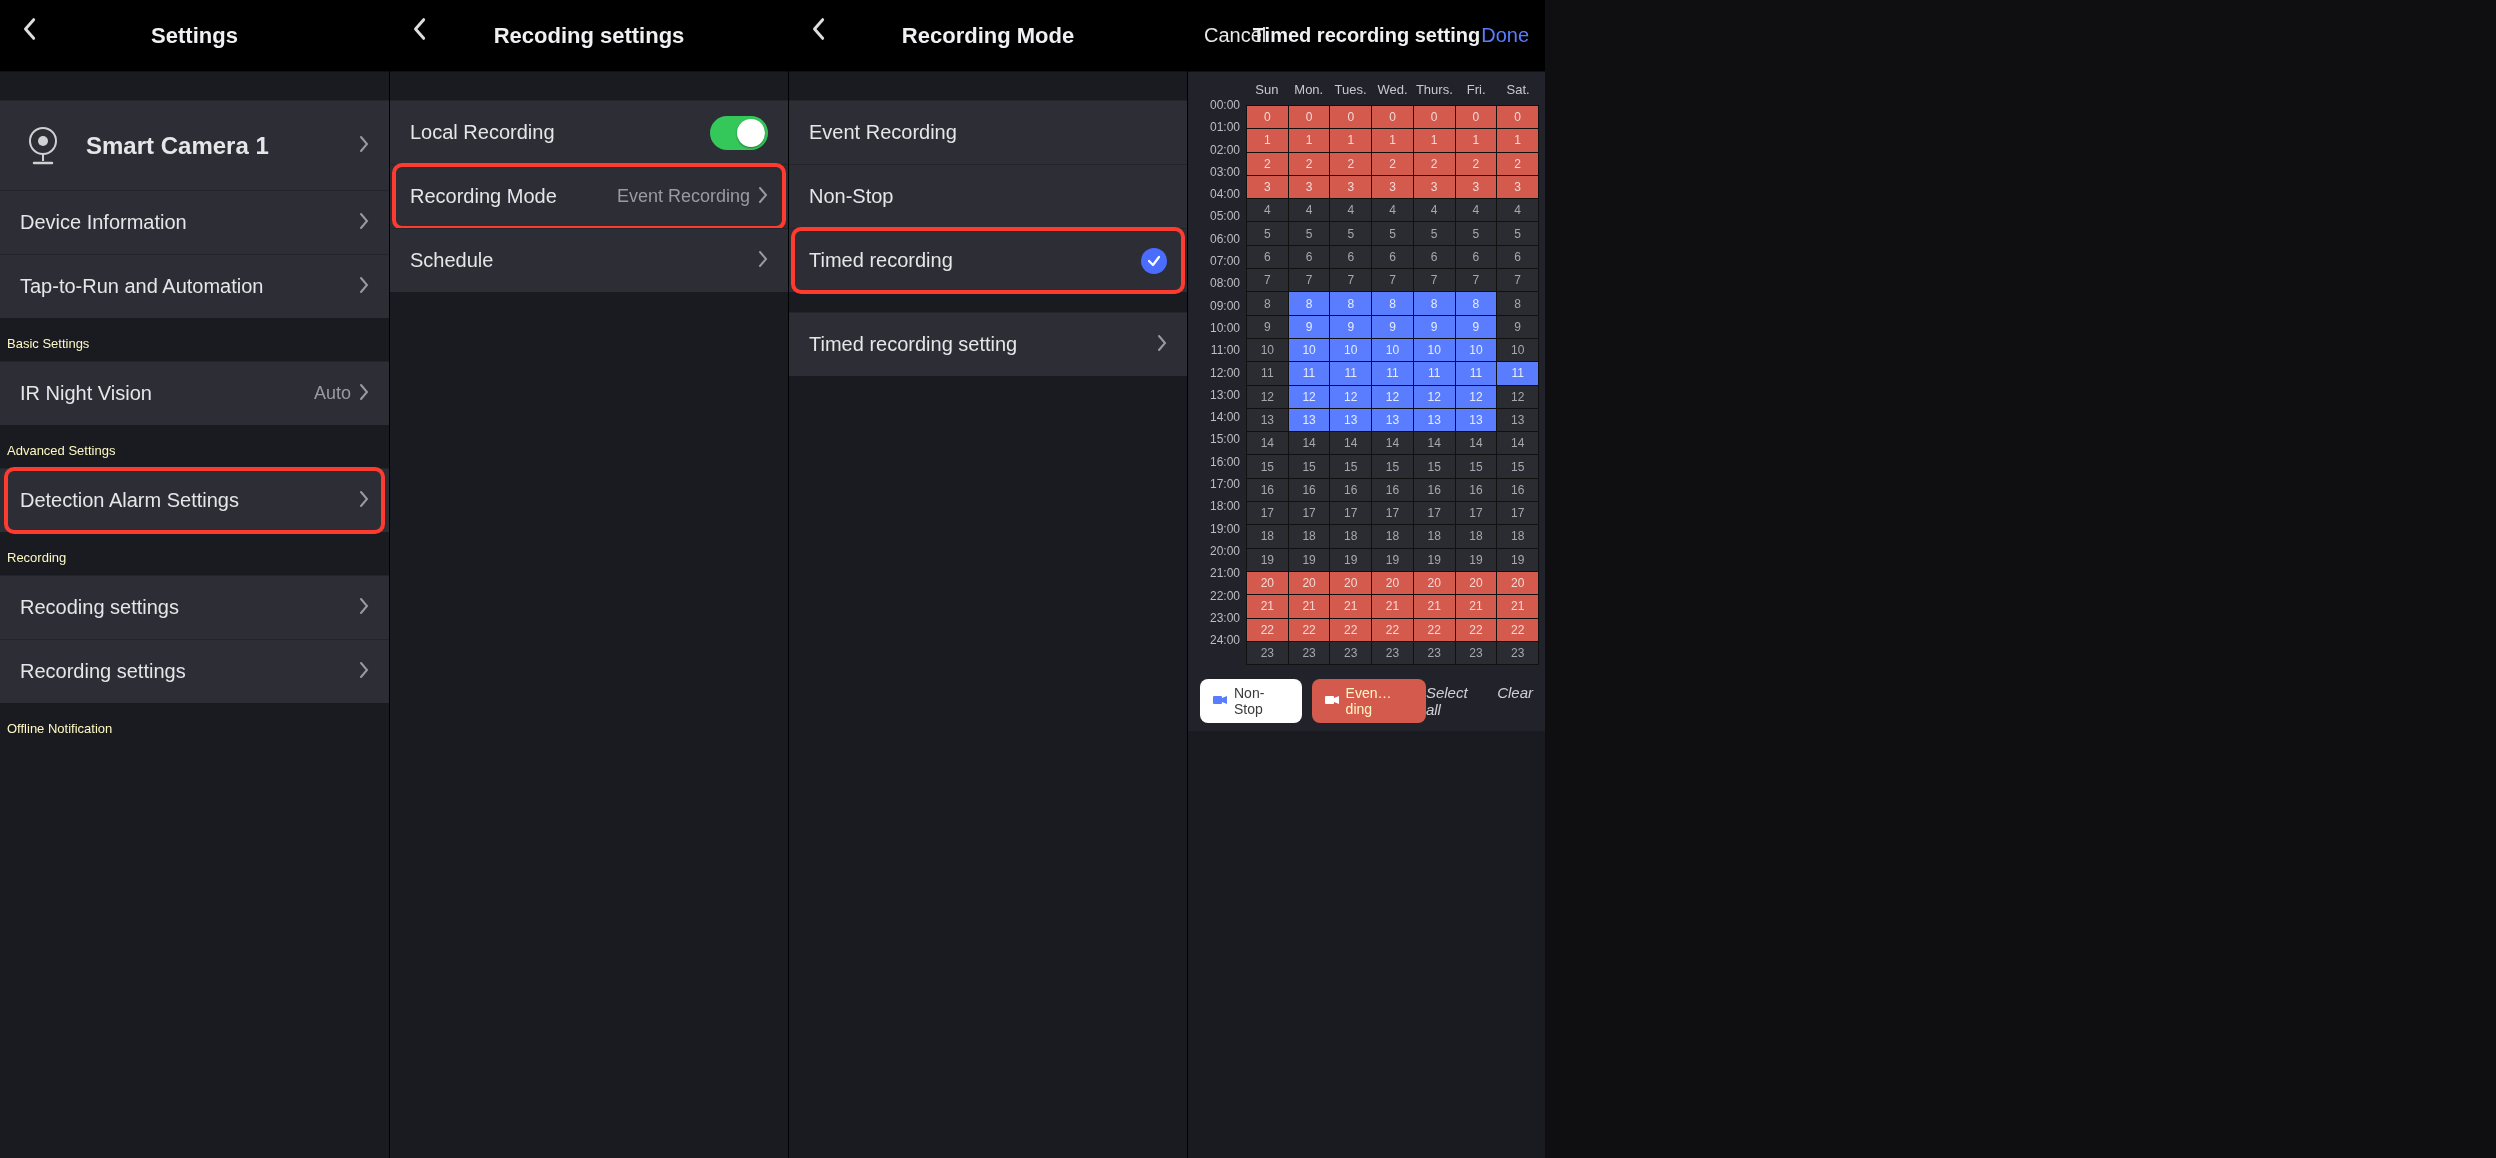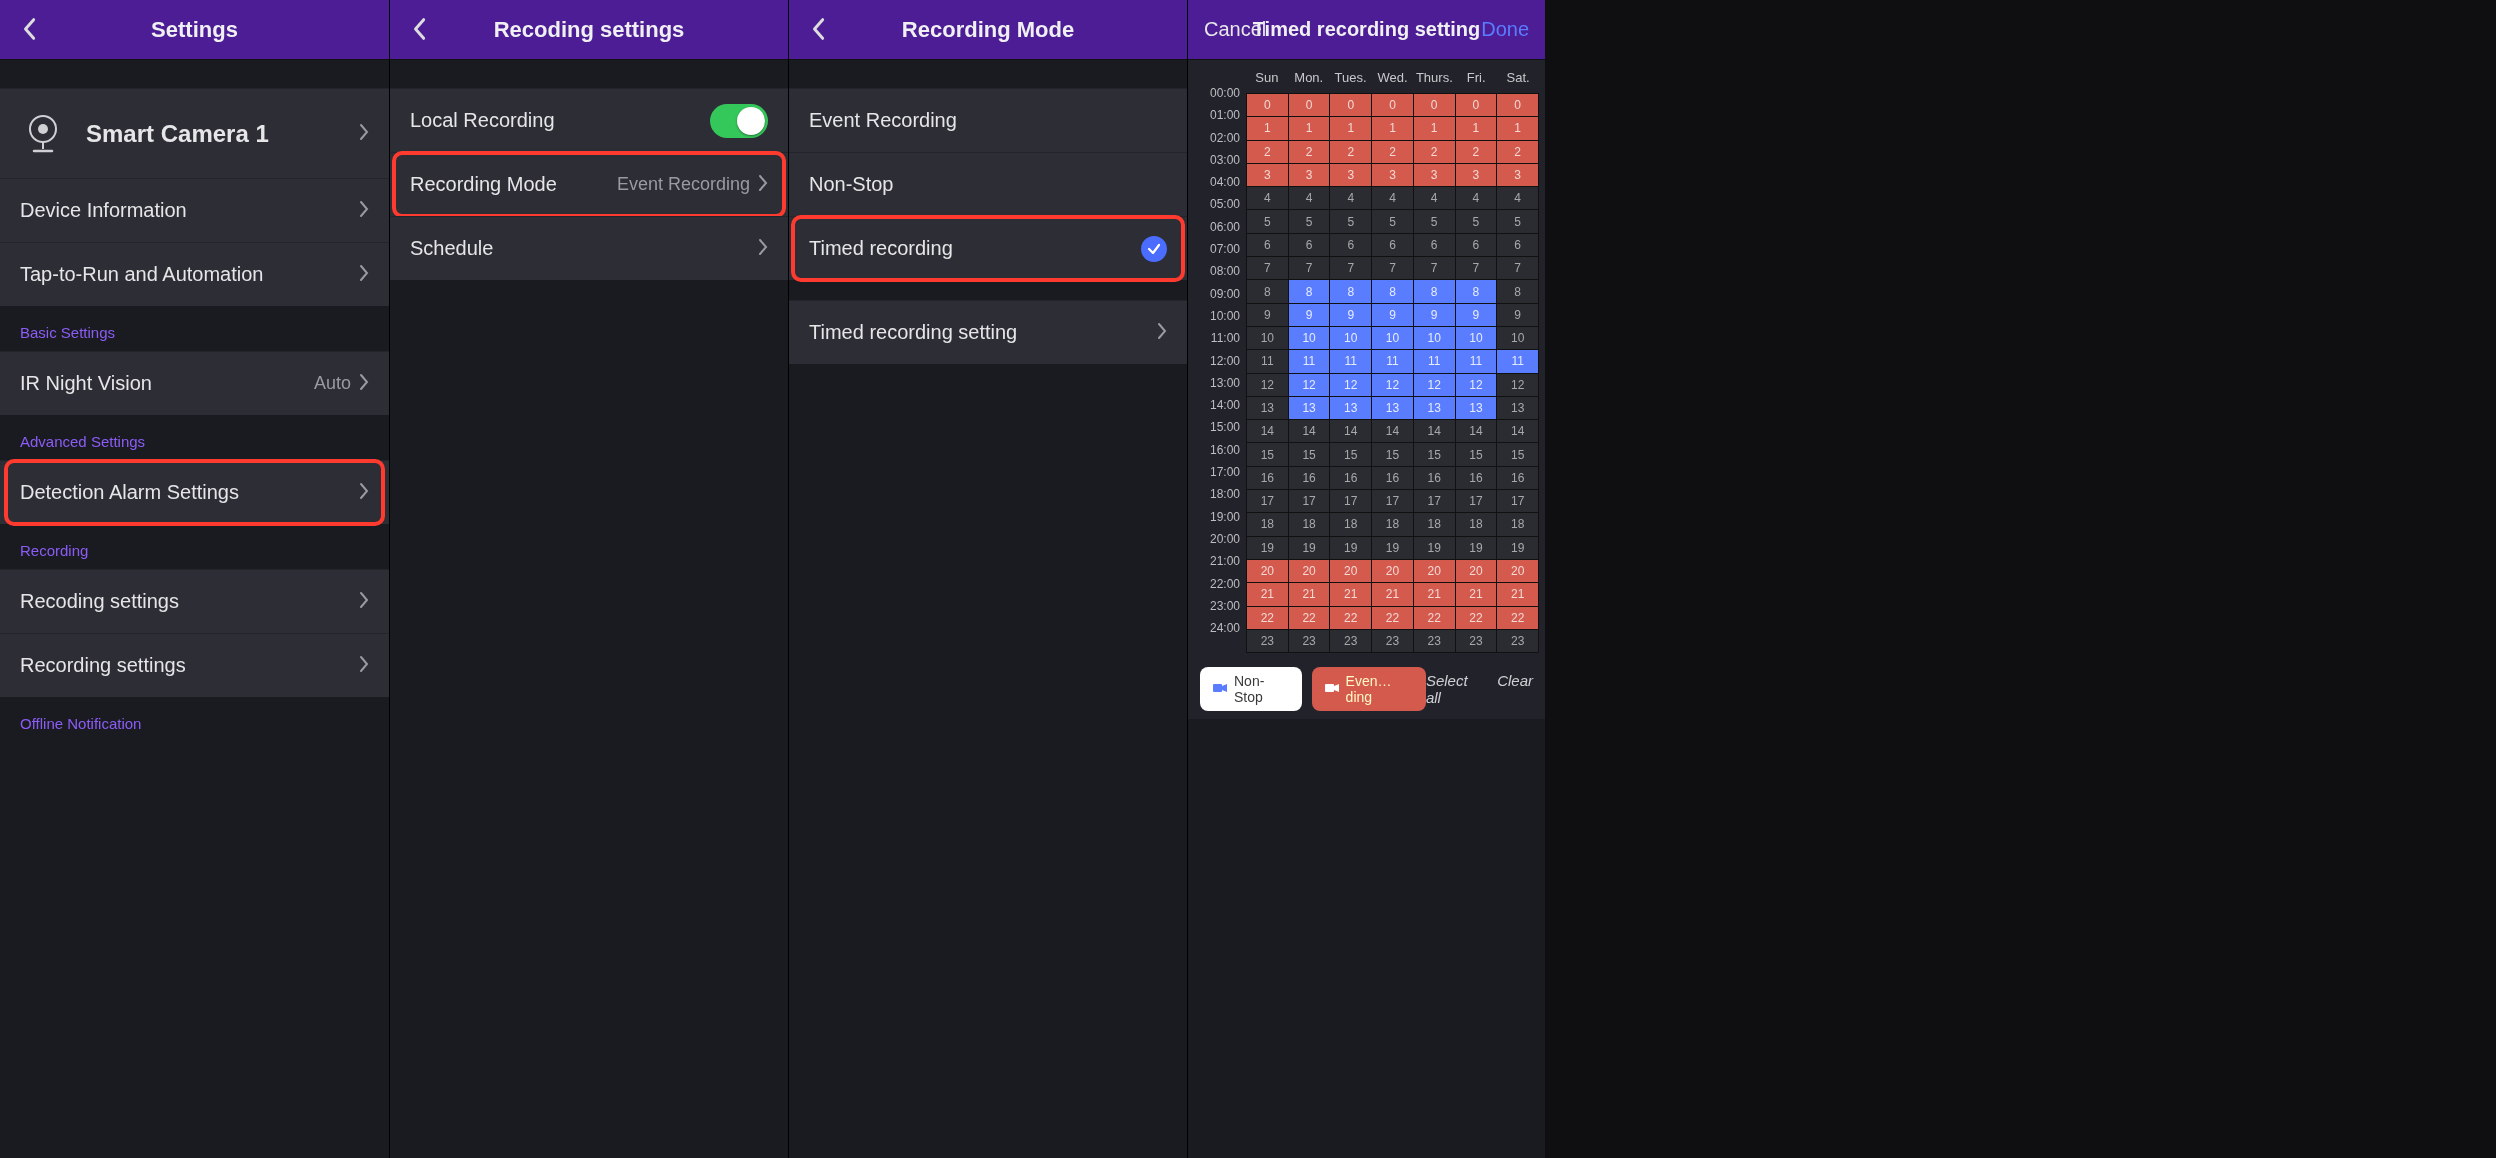--- a/index.html
+++ b/index.html
@@ -6,33 +6,33 @@
   html, body { width: 2496px; height: 1158px; background: #0f0f12; font-family: -apple-system, Helvetica, Arial, sans-serif; color: #e8e8ea; }
   .screens { display: flex; width: 2496px; height: 1158px; }
   .screen { flex: 0 0 399px; background: #22232a; border-right: 1px solid #000; display: flex; flex-direction: column; position: relative; overflow: hidden; }
   .screen:last-child { flex: 0 0 357px; border-right: none; }
   .screen:nth-child(1){ flex:0 0 390px;}
   .screen:nth-child(2){ flex:0 0 399px;}
   .screen:nth-child(3){ flex:0 0 399px;}
   .screen:nth-child(4){ flex:0 0 357px;}
   
   .screen { flex:1 1 0; }
-  .header { height: 60px; display:flex; align-items:center; justify-content:center; position:relative; background:#4c1d95; border-bottom:1px solid #111; }
+  .header { height: 72px; display:flex; align-items:center; justify-content:center; position:relative; background:#000000; border-bottom:1px solid #111; }
   .header .title { font-size: 22px; font-weight:600; color:#f0f0f2; }
   .header .back { position:absolute; left:14px; top:14px; width:30px; height:30px; display:flex; align-items:center; justify-content:center; color:#ddd; }
   .header .left-text { position:absolute; left:16px; font-size:20px; color:#e8e8ea; }
   .header .right-text { position:absolute; right:16px; font-size:20px; color:#5a7dff; }
   .chev svg, .back svg { width:14px; height:24px; }
   .row { display:flex; align-items:center; padding:0 20px; height:64px; background:#2c2d35; border-top:1px solid #24252b; position:relative; }
   .row.tall { height:90px; }
   .row .label { font-size:20px; color:#e6e6e8; flex:1; }
   .row .value { font-size:18px; color:#9a9aa2; margin-right:8px; }
   .row .chev { color:#9a9aa2; }
   .row .chev svg{ width:10px; height:18px;}
-  .section-title { font-size:15px; color:#8b5cf6; padding:18px 20px 10px; background:#1a1b20; }
+  .section-title { font-size:13px; color:#fef9c3; padding:18px 7px 10px; background:#1a1b20; }
   .gap { background:#1a1b20; height:20px; }
   .gap.lg{height:28px;}
   .filler { flex:1; background:#1a1b20; }
   .cam-icon { width:46px; height:46px; margin-right:20px; display:flex; align-items:center; justify-content:center; }
   .cam-icon svg { width:46px; height:46px; }
   .row.device .label{ font-size:24px; font-weight:600; }
   .toggle { width:58px; height:34px; border-radius:17px; background:#34c759; position:relative; }
   .toggle .knob { position:absolute; right:3px; top:3px; width:28px; height:28px; border-radius:14px; background:#fff; box-shadow:0 1px 2px rgba(0,0,0,.4); }
   .hl { position:absolute; border:4px solid #ff3b30; border-radius:10px; pointer-events:none; }
   .check { width:26px; height:26px; border-radius:13px; background:#4a6cff; display:flex; align-items:center; justify-content:center; }

